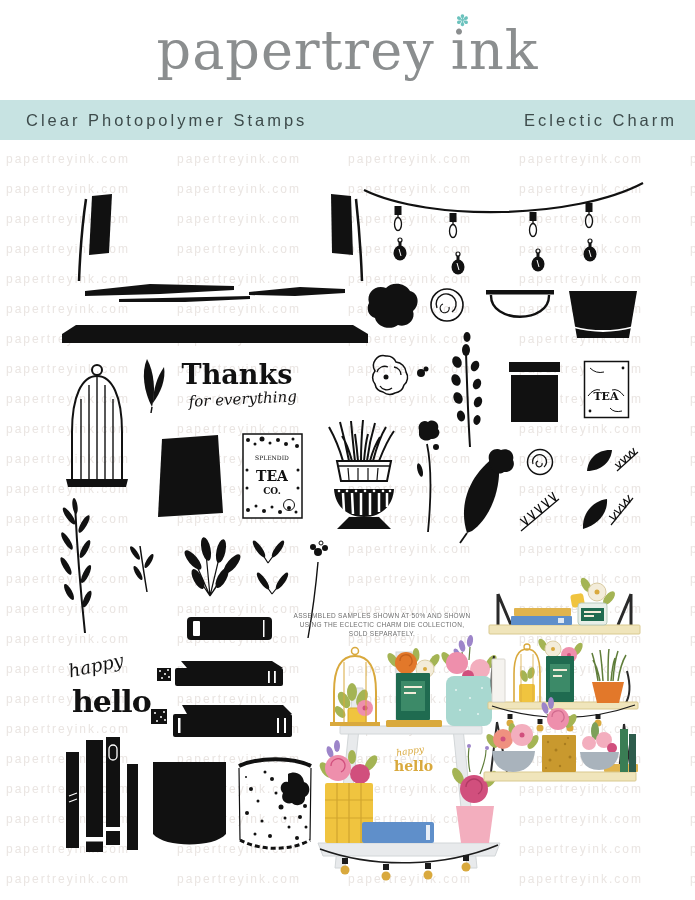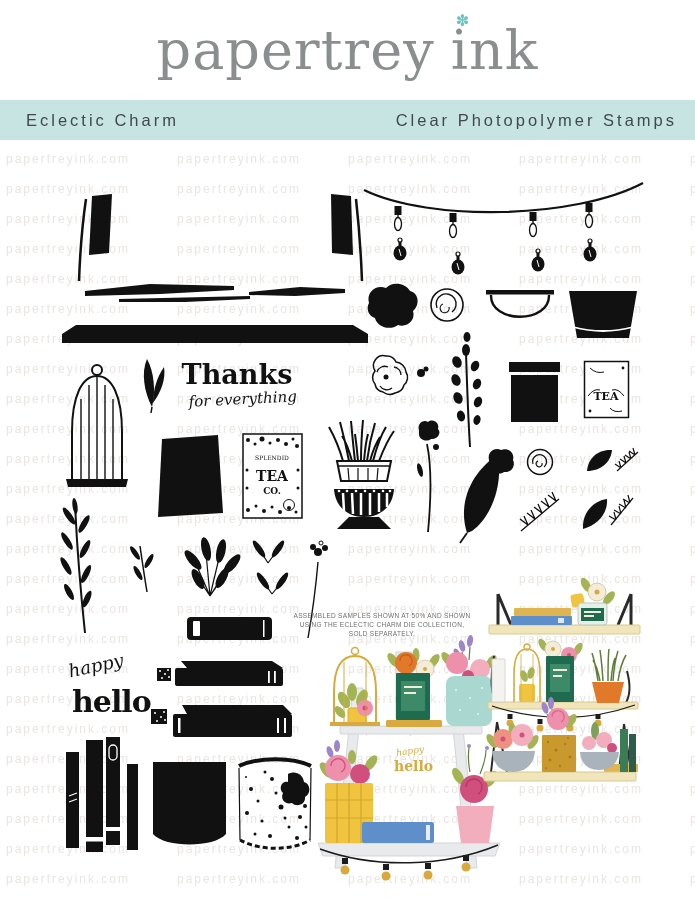--- a/index.html
+++ b/index.html
@@ -41,22 +41,22 @@
     <div class="logo">
       <span>papertrey</span>
       <span class="logo-ink-wrap">
         <span class="logo-flower">✽</span>
         <span class="logo-ink">ink</span>
       </span>
     </div>
   </div>
 
   <div class="banner">
+    <span>Clear Photopolymer Stamps</span>
     <span>Eclectic Charm</span>
-    <span>Clear Photopolymer Stamps</span>
   </div>
 
   <div class="watermark-layer">
       <span class="wm" style="left: 6px; top: 152px;">papertreyink.com</span>
       <span class="wm" style="left: 177px; top: 152px;">papertreyink.com</span>
       <span class="wm" style="left: 348px; top: 152px;">papertreyink.com</span>
       <span class="wm" style="left: 519px; top: 152px;">papertreyink.com</span>
       <span class="wm" style="left: 690px; top: 152px;">papertreyink.com</span>
       <span class="wm" style="left: 6px; top: 182px;">papertreyink.com</span>
       <span class="wm" style="left: 177px; top: 182px;">papertreyink.com</span>

